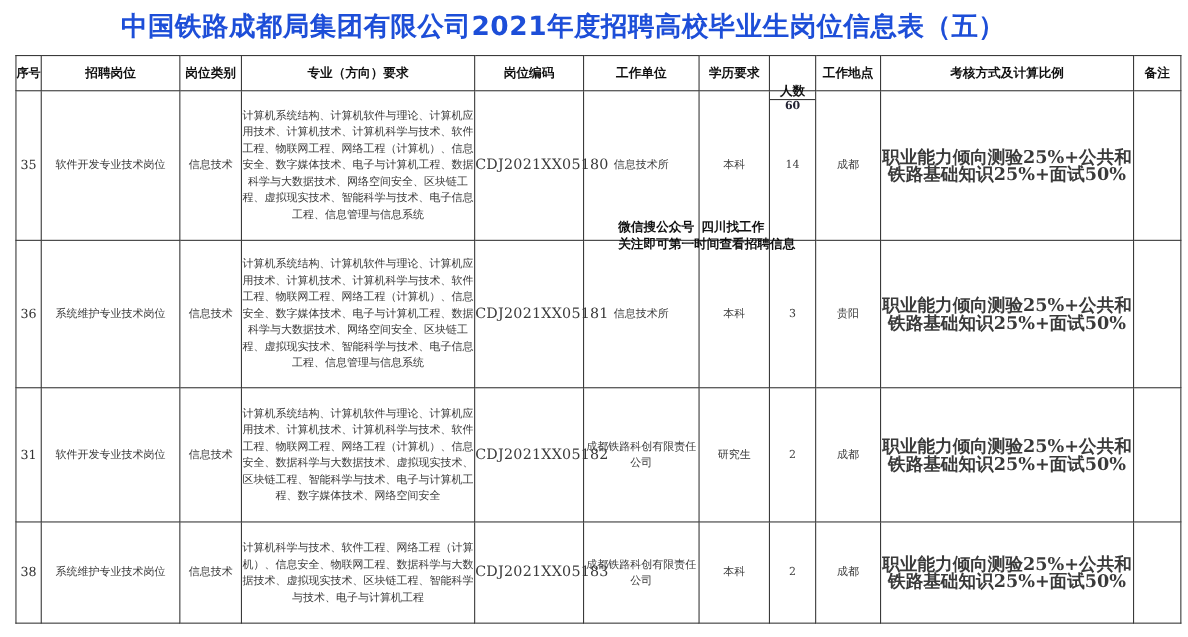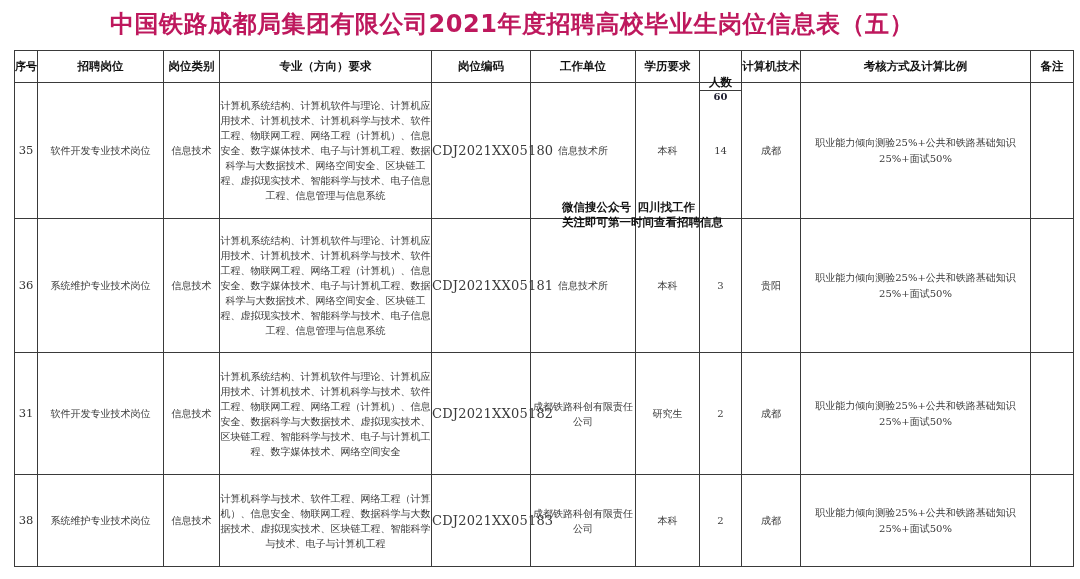--- a/index.html
+++ b/index.html
@@ -1,37 +1,37 @@
 <!DOCTYPE html>
 <html><head>
 <meta charset="utf-8">
 <style>
   html, body { margin: 0; padding: 0; background: #ffffff; }
   body { width: 1080px; height: 579px; position: relative; overflow: hidden;
          font-family: "DejaVu Serif", "Liberation Serif", serif; color: #333; }
   .title { position: absolute; left: 0; top: 8px; width: 1024px; text-align: center;
            font-family: "DejaVu Sans", "Liberation Sans", sans-serif; font-weight: bold;
-           font-size: 24px; color: #be185d; letter-spacing: 0.5px; }
+           font-size: 24px; color: #1d4ed8; letter-spacing: 0.5px; }
   table.grid { position: absolute; left: 14px; top: 50px; border-collapse: collapse;
                table-layout: fixed; width: 1059px; }
   table.grid td, table.grid th { border: 1.5px solid #3a3a3a; padding: 0; text-align: center;
                vertical-align: middle; }
   th { font-family: "DejaVu Sans", "Liberation Sans", sans-serif; font-weight: bold;
        font-size: 11.5px; color: #111; height: 31px; }
   th.seq { font-size: 11px; line-height: 12px; margin-top: 40px; }
   .count-head { display: flex; flex-direction: column; height: 31px; }
   .count-head .top { flex: 1; display: flex; align-items: center; justify-content: center;
                      border-bottom: 1.5px solid #3a3a3a; font-size: 11.5px; margin-top: 24px; }
   .count-head .bot { flex: 1; display: flex; align-items: center; justify-content: center;
                      font-family: "DejaVu Serif", serif; font-size: 10px; color: #223; }
   td { font-size: 10px; color: #3a3a3a; line-height: 15px; }
   td.num { font-weight: normal; font-size: 11.5px; color: #333; }
   td.major { padding: 1px 4px; text-align: center; font-size: 10px; line-height: 15px; }
   td.code { font-size: 13px; letter-spacing: 0.2px; }
-  td.exam { padding: 0 8px; font-size: 10px; line-height: 16px; }
+  td.exam { padding: 0 8px; font-size: 16px; line-height: 16px; font-weight: bold; }
   tr.r35 td { height: 135px; }
   tr.r36 td { height: 133px; }
   tr.r37 td { height: 121px; }
   tr.r38 td { height: 91px; }
   .watermark { position: absolute; left: 562px; top: 200px; font-family: Liberation Sans, sans-serif;
                font-weight: bold; font-size: 11.5px; color: #111; line-height: 15px; white-space: pre; }
 </style>
 </head>
 <body>
 
@@ -59,21 +59,21 @@
       <th>专业（方向）要求</th>
       <th>岗位编码</th>
       <th>工作单位</th>
       <th>学历要求</th>
       <th>
         <div class="count-head">
           <div class="top">人数</div>
           <div class="bot">60</div>
         </div>
       </th>
-      <th>计算机技术</th>
+      <th>工作地点</th>
       <th>考核方式及计算比例</th>
       <th>备注</th>
     </tr>
   </thead>
   <tbody>
     <tr class="r35">
       <td class="num">35</td>
       <td>软件开发专业技术岗位</td>
       <td>信息技术</td>
       <td class="major">计算机系统结构、计算机软件与理论、计算机应用技术、计算机技术、计算机科学与技术、软件工程、物联网工程、网络工程（计算机）、信息安全、数字媒体技术、电子与计算机工程、数据科学与大数据技术、网络空间安全、区块链工程、虚拟现实技术、智能科学与技术、电子信息工程、信息管理与信息系统</td>

